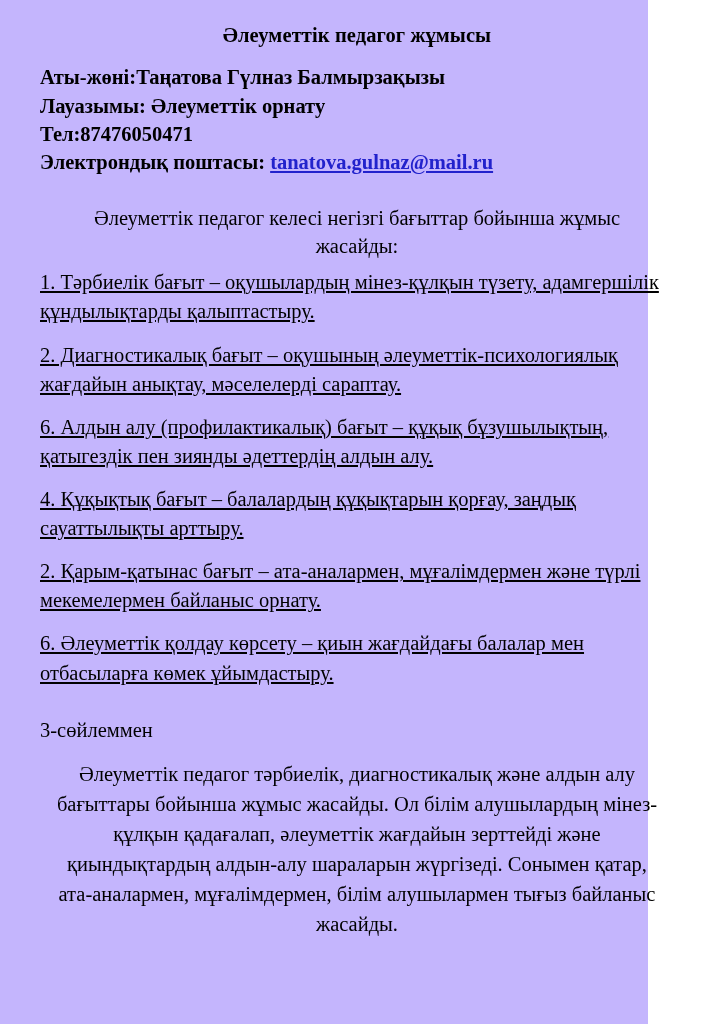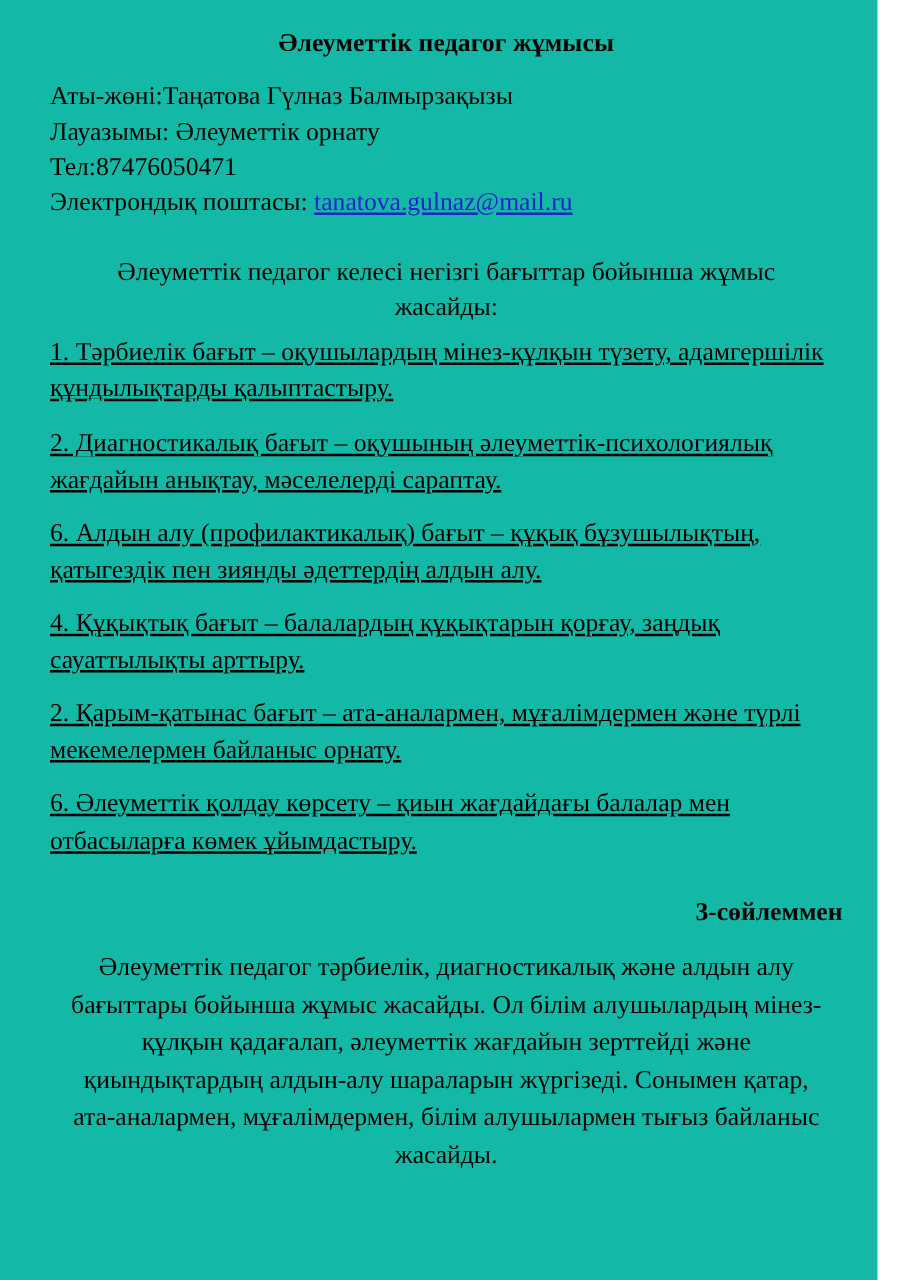--- a/index.html
+++ b/index.html
@@ -13,45 +13,46 @@
     width: 724px;
     height: 1024px;
     overflow: hidden;
     font-family: "Liberation Serif", "DejaVu Serif", serif;
     color: #000000;
     -webkit-font-smoothing: antialiased;
   }
 
   .page {
     position: relative;
-    width: 702px;
+    width: 648px;
     height: 1024px;
     box-sizing: border-box;
     padding: 0;
-    background: #14b8a6;
+    background: #c4b5fd;
   }
 
   
   .content {
     position: absolute;
     left: 40px;
     top: 22px;
     width: 634px;
   }
 
   .doc-title {
     font-size: 20.5px;
     line-height: 1.34;
     text-align: center;
     margin: 0 0 14px 0;
     letter-spacing: 0.1px;
   }
 
   .info-block {
     margin: 0 0 8px 0;
+    font-weight: bold;
   }
 
   .info-line {
     font-size: 20.5px;
     line-height: 1.37;
     text-align: left;
     margin: 0;
     white-space: nowrap;
   }
 
@@ -74,23 +75,22 @@
     line-height: 1.42;
     text-align: left;
     margin: 0 0 14px 0;
     width: 634px;
     text-decoration: underline;
   }
 
   .subheading {
     font-size: 20.5px;
     line-height: 1.38;
-    text-align: right;
+    text-align: left;
     margin: 28px 0 14px 0;
-    font-weight: bold;
   }
 
   .summary {
     font-size: 20.5px;
     line-height: 1.46;
     text-align: center;
     margin: 16px auto;
     width: 610px;
   }
 </style>

